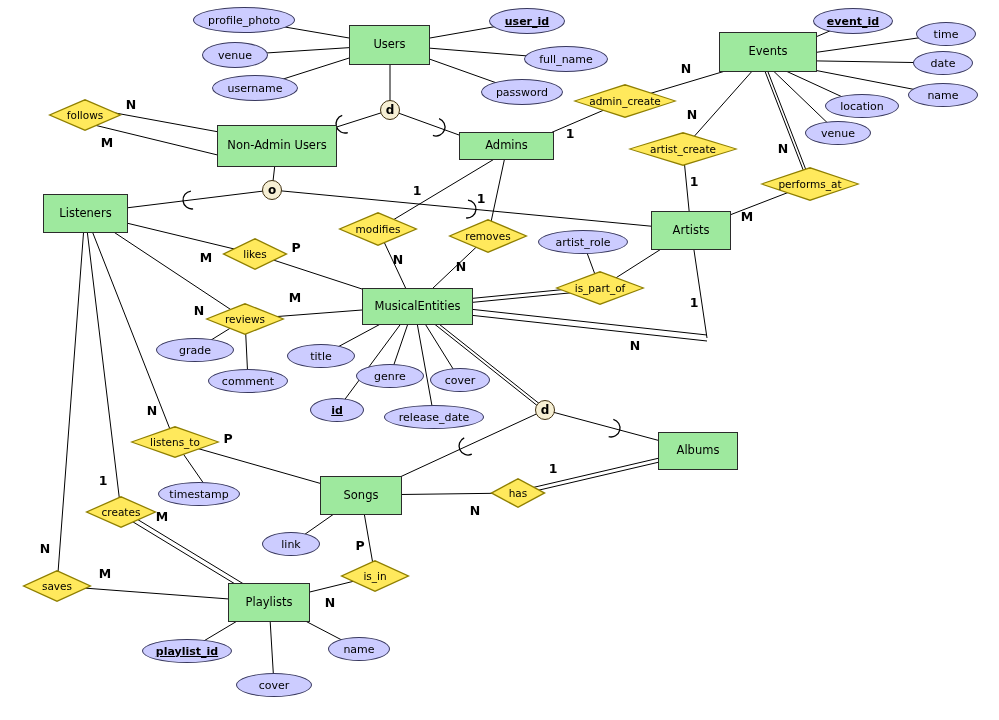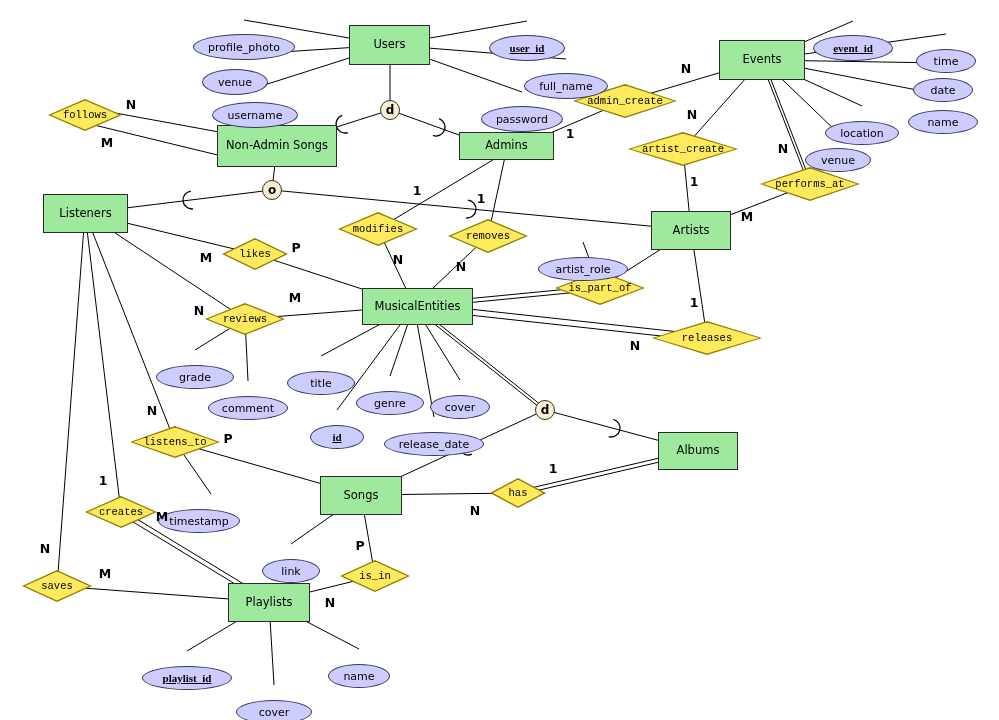--- a/index.html
+++ b/index.html
@@ -6,32 +6,32 @@
   html,body { background:#fff; }
   body { font-family:"DejaVu Sans","Liberation Sans",sans-serif; color:var(--text,#000); }
   .canvas { position:relative; width:999px; height:720px; background:var(--background,#fff); overflow:hidden; }
   .edges { position:absolute; left:0; top:0; }
 
   .node { position:absolute; display:flex; align-items:center; justify-content:center;
           text-align:center; line-height:1; white-space:nowrap; }
   .entity { background:var(--entity_fill,#9ee99e); border:1px solid var(--entity_border,#2b2b2b);
             font-size:11.5px; }
   .attr { background:var(--attribute_fill,#ccccff); border:1px solid var(--attribute_border,#39395e);
-          border-radius:50%; font-size:11px;margin-top:27px; }
-  .attr.key { font-weight:bold; text-decoration:underline;font-family:Liberation Serif, serif; }
+          border-radius:50%; font-size:11px; }
+  .attr.key { font-weight:bold; text-decoration:underline; }
   .circle { background:var(--specialization_fill,#f6efd4); border:1.5px solid #403010;
             border-radius:50%; font-weight:bold; font-size:12px; }
 
   .rel { position:absolute; }
   .rel .sh-o { position:absolute; inset:0; background:var(--relationship_border,#8f7f00);
                clip-path:polygon(50% 0,100% 50%,50% 100%,0 50%); }
   .rel .sh-i { position:absolute; inset:1.5px 3px; background:var(--relationship_fill,#ffe95c);
                clip-path:polygon(50% 0,100% 50%,50% 100%,0 50%); }
   .rel .lbl { position:absolute; inset:0; display:flex; align-items:center; justify-content:center;
-              font-size:10.5px; white-space:nowrap;font-family:Liberation Mono, monospace; }
+              font-size:10.5px; white-space:nowrap; }
 
   .card { position:absolute; transform:translate(-50%,-50%); font-weight:bold; font-size:12.5px; }
 </style>
 </head>
 <body>
 
 <div class="canvas">
 
   <svg class="edges" width="999" height="720" viewBox="0 0 999 720">
     <g stroke="var(--line,#000)" stroke-width="1">
@@ -130,23 +130,23 @@
       <path d="M -9 0 A 9 9 0 0 1 9 0" transform="translate(345,124) rotate(252)"></path>
       <path d="M -9 0 A 9 9 0 0 1 9 0" transform="translate(436,127) rotate(110)"></path>
       <path d="M -9 0 A 9 9 0 0 1 9 0" transform="translate(192,200) rotate(263)"></path>
       <path d="M -9 0 A 9 9 0 0 1 9 0" transform="translate(467,209) rotate(96)"></path>
       <path d="M -9 0 A 9 9 0 0 1 9 0" transform="translate(468,446) rotate(245)"></path>
       <path d="M -9 0 A 9 9 0 0 1 9 0" transform="translate(611,428) rotate(105)"></path>
     </g>
   </svg>
 
   <div class="node entity" style="left:349px;top:25px;width:81px;height:40px">Users</div>
-  <div class="node entity" style="left:217px;top:125px;width:120px;height:42px">Non-Admin Songs</div>
+  <div class="node entity" style="left:217px;top:125px;width:120px;height:42px">Non-Admin Users</div>
   <div class="node entity" style="left:459px;top:132px;width:95px;height:28px">Admins</div>
-  <div class="node entity" style="left:719px;top:40px;width:86px;height:40px">Events</div>
+  <div class="node entity" style="left:719px;top:32px;width:98px;height:40px">Events</div>
   <div class="node entity" style="left:43px;top:194px;width:85px;height:39px">Listeners</div>
   <div class="node entity" style="left:651px;top:211px;width:80px;height:39px">Artists</div>
   <div class="node entity" style="left:362px;top:288px;width:111px;height:37px">MusicalEntities</div>
   <div class="node entity" style="left:658px;top:432px;width:80px;height:38px">Albums</div>
   <div class="node entity" style="left:320px;top:476px;width:82px;height:39px">Songs</div>
   <div class="node entity" style="left:228px;top:583px;width:82px;height:39px">Playlists</div>
 
   <div class="node circle" style="left:380px;top:100px;width:20px;height:20px">d</div>
   <div class="node circle" style="left:262px;top:180px;width:20px;height:20px">o</div>
   <div class="node circle" style="left:535px;top:400px;width:20px;height:20px">d</div>
@@ -188,25 +188,20 @@
     </div>
   <div class="rel" style="left:222px;top:238px;width:66px;height:32px">
       <i class="sh-o"></i>
       <i class="sh-i"></i>
       <span class="lbl">likes</span>
     </div>
   <div class="rel" style="left:205px;top:303px;width:80px;height:32px">
       <i class="sh-o"></i>
       <i class="sh-i"></i>
       <span class="lbl">reviews</span>
-    </div>
-  <div class="rel" style="left:652px;top:321px;width:110px;height:34px">
-      <i class="sh-o"></i>
-      <i class="sh-i"></i>
-      <span class="lbl">releases</span>
     </div>
   <div class="rel" style="left:130px;top:426px;width:90px;height:32px">
       <i class="sh-o"></i>
       <i class="sh-i"></i>
       <span class="lbl">listens_to</span>
     </div>
   <div class="rel" style="left:85px;top:496px;width:72px;height:32px">
       <i class="sh-o"></i>
       <i class="sh-i"></i>
       <span class="lbl">creates</span>

